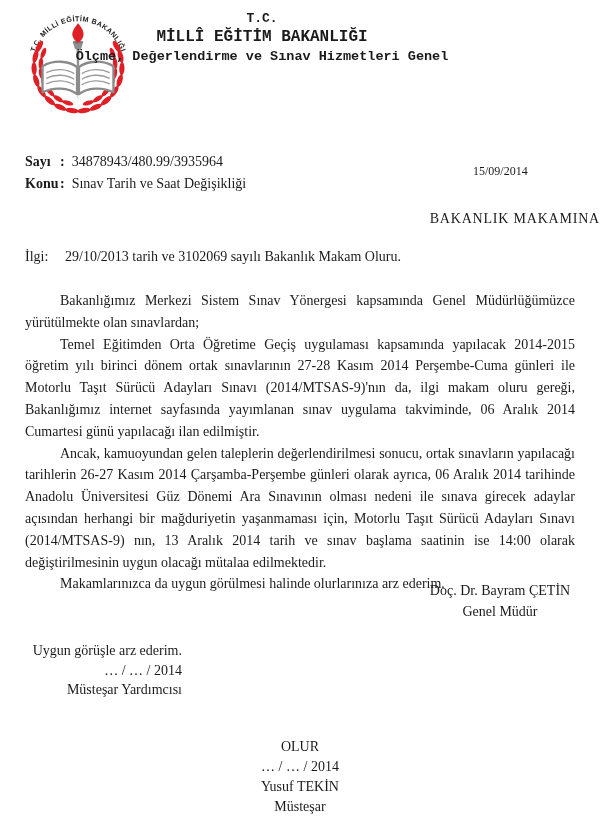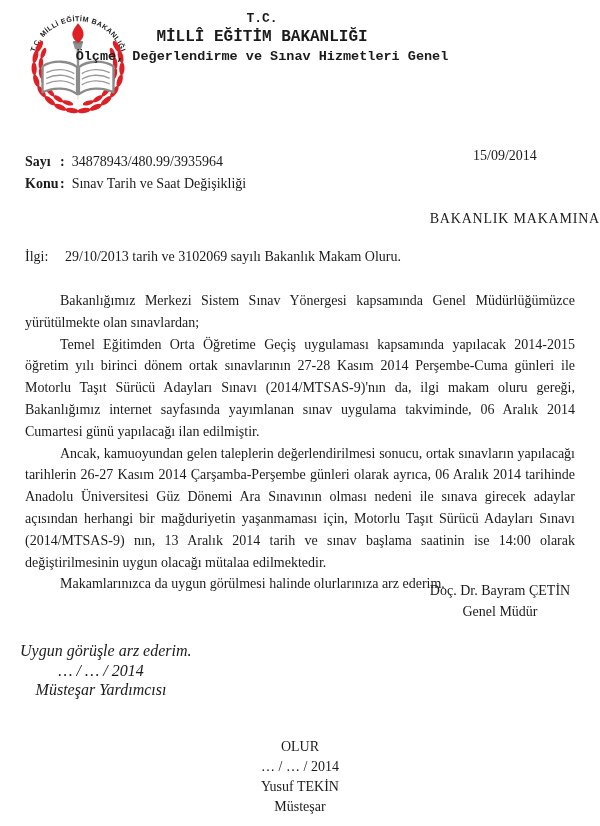--- a/index.html
+++ b/index.html
@@ -13,33 +13,33 @@
   .header-text{position:absolute;top:10px;left:62px;width:400px;text-align:center;font-weight:bold;font-family:Liberation Mono, monospace;}
   .ht-tc{font-size:13px;line-height:18px;}
   .ht-ministry{font-size:16px;line-height:19px;}
   .ht-dept{font-size:13.5px;line-height:19px;}
 
   .meta{position:absolute;top:151px;left:25px;font-size:14px;line-height:22px;}
   .meta-row{white-space:nowrap;}
   .meta-label{font-weight:bold;display:inline-block;min-width:35px;}
   .meta-colon{font-weight:bold;}
   .meta-value{margin-left:7px;}
-  .doc-date{position:absolute;top:148px;left:473px;font-size:14px;}
+  .doc-date{position:absolute;top:164px;left:473px;font-size:12px;}
 
   .recipient{position:absolute;top:211px;left:0;width:600px;text-align:right;font-size:14px;letter-spacing:0.8px;}
 
   .reference{position:absolute;top:249px;left:25px;width:550px;font-size:14px;}
   .ref-label{display:inline-block;width:40px;}
 
   .body-text{position:absolute;top:290px;left:25px;width:550px;font-size:14px;line-height:21.8px;text-align:justify;}
   .body-text p{margin:0;text-indent:35px;}
 
   .sign-right{position:absolute;top:580px;left:380px;width:240px;text-align:center;font-size:14px;line-height:21px;}
 
-  .endorse{position:absolute;top:641px;left:20px;width:162px;text-align:center;font-size:16px;line-height:19.5px;font-style:italic;}
+  .endorse{position:absolute;top:641px;left:20px;width:162px;text-align:right;font-size:14px;line-height:19.5px;}
   .endorse .first{white-space:nowrap;}
 
   .approval{position:absolute;top:737px;left:0;width:600px;text-align:center;font-size:14px;line-height:20px;}
 </style>
 </head>
 <body>
 
 <div class="page">
 
   <div class="logo">

